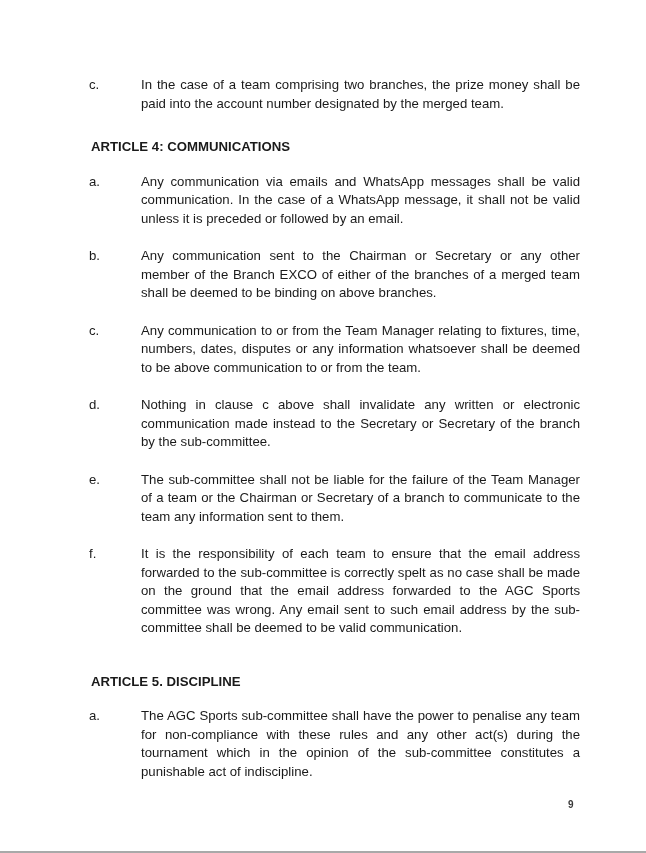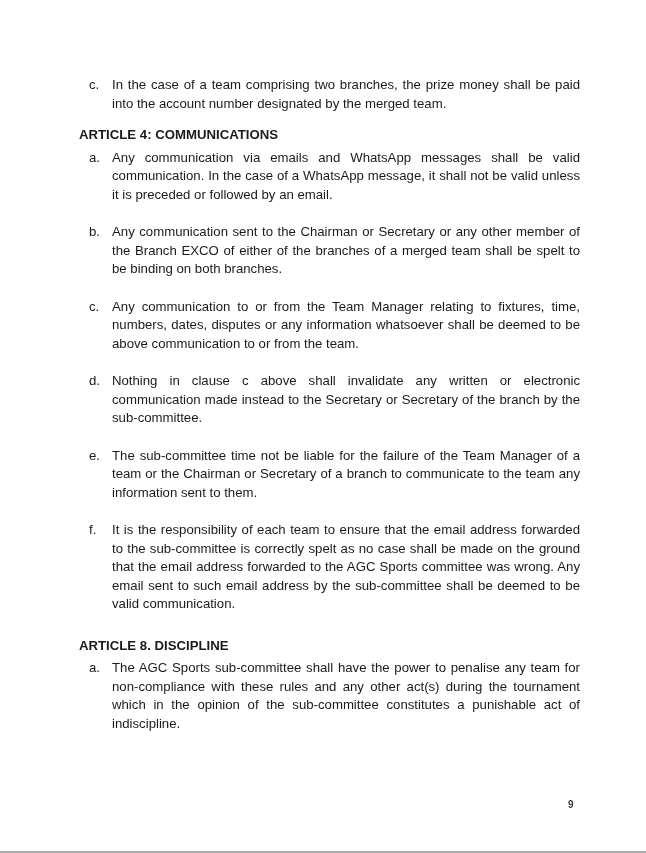--- a/index.html
+++ b/index.html
@@ -44,26 +44,27 @@
       text-align: justify;
       text-align-last: left;
     }
     .clause .marker {
       position: absolute;
       left: 14px;
       top: 0;
     }
     .clause .text {
       display: block;
+      margin-left: 29px;
     }
     .article-heading {
       font-weight: bold;
       font-size: 13.2px;
       line-height: 18.5px;
-      margin: 4px;
+      margin: 16px;
     }
     .gap-small { height: 9px; }
     .gap-large { height: 19px; }
     .page-number {
       position: absolute;
       left: 568px;
       top: 799px;
       font-size: 10px;
       font-weight: bold;
       color: #3a3a3a;
@@ -86,54 +87,54 @@
 
     <div class="clause">
       <span class="marker">a.</span>
       <span class="text">Any communication via emails and WhatsApp messages shall be valid communication. In the case of a WhatsApp message, it shall not be valid unless it is preceded or followed by an email.</span>
     </div>
 
     <div class="gap-large"></div>
 
     <div class="clause">
       <span class="marker">b.</span>
-      <span class="text">Any communication sent to the Chairman or Secretary or any other member of the Branch EXCO of either of the branches of a merged team shall be spelt to be binding on both branches.</span>
+      <span class="text">Any communication sent to the Chairman or Secretary or any other member of the Branch EXCO of either of the branches of a merged team shall be deemed to be binding on above branches.</span>
     </div>
 
     <div class="gap-large"></div>
 
     <div class="clause">
       <span class="marker">c.</span>
       <span class="text">Any communication to or from the Team Manager relating to fixtures, time, numbers, dates, disputes or any information whatsoever shall be deemed to be above communication to or from the team.</span>
     </div>
 
     <div class="gap-large"></div>
 
     <div class="clause">
       <span class="marker">d.</span>
       <span class="text">Nothing in clause c above shall invalidate any written or electronic communication made instead to the Secretary or Secretary of the branch by the sub-committee.</span>
     </div>
 
     <div class="gap-large"></div>
 
     <div class="clause">
       <span class="marker">e.</span>
-      <span class="text">The sub-committee time not be liable for the failure of the Team Manager of a team or the Chairman or Secretary of a branch to communicate to the team any information sent to them.</span>
+      <span class="text">The sub-committee shall not be liable for the failure of the Team Manager of a team or the Chairman or Secretary of a branch to communicate to the team any information sent to them.</span>
     </div>
 
     <div class="gap-large"></div>
 
     <div class="clause">
       <span class="marker">f.</span>
       <span class="text">It is the responsibility of each team to ensure that the email address forwarded to the sub-committee is correctly spelt as no case shall be made on the ground that the email address forwarded to the AGC Sports committee was wrong. Any email sent to such email address by the sub-committee shall be deemed to be valid communication.</span>
     </div>
 
     <div class="gap-large"></div>
 
-    <h2 class="article-heading">ARTICLE 8. DISCIPLINE</h2>
+    <h2 class="article-heading">ARTICLE 5. DISCIPLINE</h2>
 
     <div class="clause">
       <span class="marker">a.</span>
       <span class="text">The AGC Sports sub-committee shall have the power to penalise any team for non-compliance with these rules and any other act(s) during the tournament which in the opinion of the sub-committee constitutes a punishable act of indiscipline.</span>
     </div>
 
   </div>
 
   <div class="page-number">9</div>
 </div>

